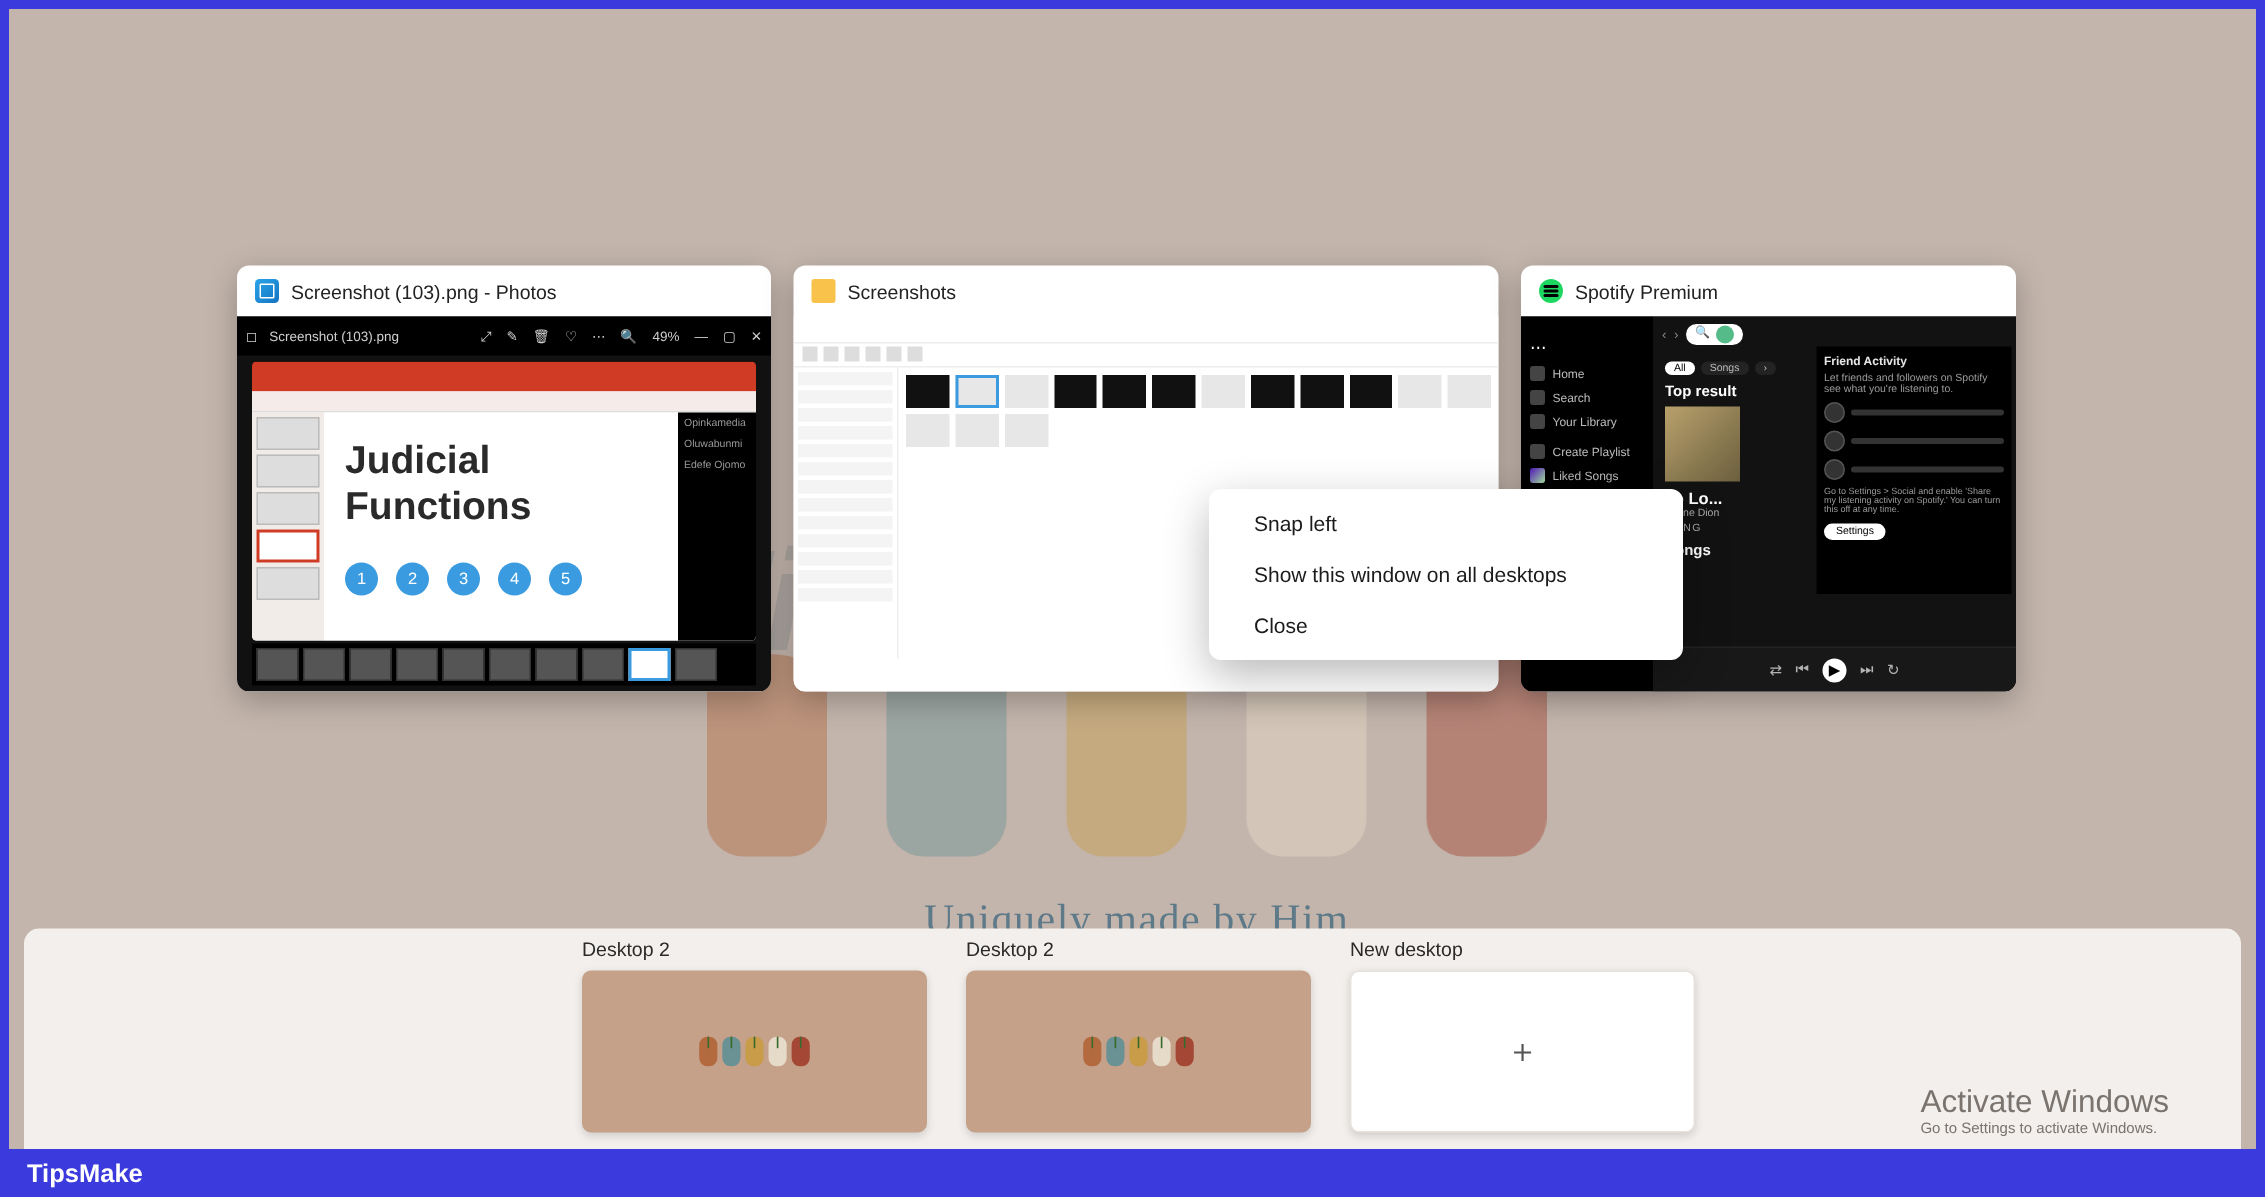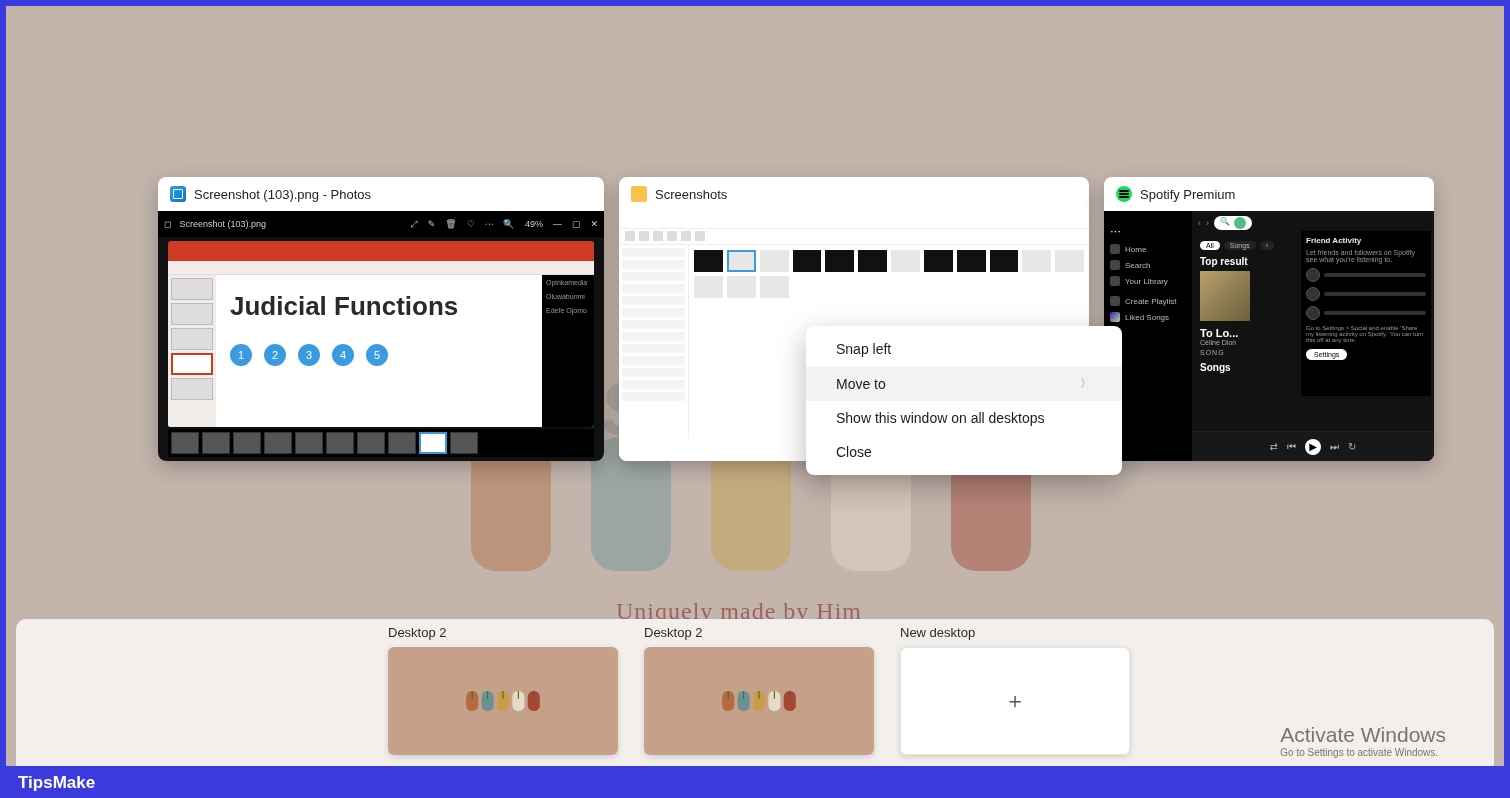--- a/index.html
+++ b/index.html
@@ -5,39 +5,39 @@
     * { margin:0; padding:0; box-sizing:border-box; font-family:"Segoe UI",Arial,sans-serif; }
     body { width:1510px; height:798px; background:#3a3add; overflow:hidden; position:relative; }
     .frame { position:absolute; left:6px; top:6px; width:1498px; height:760px; background:#c3b5ac; overflow:hidden; }
 
     
     .wall { position:absolute; left:0; top:0; right:0; bottom:0; }
     .vasegroup { position:absolute; left:465px; top:430px; display:flex; gap:40px; align-items:flex-end; opacity:.45; }
     .vase { width:80px; height:135px; border-radius:40px 40px 25px 25px / 20px 20px 25px 25px; position:relative; }
     .vase::before { content:""; position:absolute; left:50%; top:-42px; width:2px; height:60px; background:#6a4f33; transform-origin:bottom; }
     .va{ background:#b46a3f; } .vb{ background:#6a9294; } .vc{ background:#c89c49; } .vd{ background:#e6dbc8; } .ve{ background:#a44734; }
-    .wallcap { position:absolute; left:610px; top:592px; font-family:Georgia,serif; font-size:24px; letter-spacing:1px; color:#7f1d1d; opacity:.55; }
+    .wallcap { position:absolute; left:610px; top:592px; font-family:Georgia,serif; font-size:28px; letter-spacing:1px; color:#0c4a6e; opacity:.55; }
 
     
     .wmark { position:absolute; left:445px; top:340px; font-size:96px; font-weight:800; font-style:italic; color:#5b6d79; opacity:.22; letter-spacing:2px; pointer-events:none; }
     .wmark .c { color:#a13d2f; }
 
     
     .wins { position:absolute; left:152px; top:171px; display:flex; gap:15px; }
     .card { background:#fff; border-radius:8px; box-shadow:0 6px 20px rgba(0,0,0,.25); overflow:hidden; display:flex; flex-direction:column; }
     .chead { height:34px; display:flex; align-items:center; gap:8px; padding:0 12px; font-size:13px; color:#222; }
     .ico { width:16px; height:16px; border-radius:3px; display:inline-block; }
     .ico-ph { background:linear-gradient(135deg,#2aa5e8,#1473c4); position:relative; }
     .ico-ph::after{content:"";position:absolute;left:3px;top:3px;right:3px;bottom:3px;border:1px solid #fff;border-radius:1px;}
     .ico-fd { background:#f8c24b; border-radius:2px; }
     .ico-sp { background:#1ed760; border-radius:50%; position:relative; }
     .ico-sp::after{content:"";position:absolute;left:3px;top:4px;right:3px;height:2px;background:#000;border-radius:2px;box-shadow:0 3px 0 #000,0 6px 0 #000;}
     .cbody { flex:1; background:#111; position:relative; }
 
-    .w1{ width:446px; height:284px; } .w2{ width:470px; height:284px; } .w3{ width:330px; height:284px; }
+    .w1{ width:356px; height:284px; } .w2{ width:470px; height:284px; } .w3{ width:330px; height:284px; }
 
     
     .phTop { height:26px; background:#000; display:flex; align-items:center; gap:8px; padding:0 6px; color:#cfcfcf; font-size:9px; justify-content:space-between; }
     .phTop .l{display:flex;gap:8px;align-items:center;}
     .phTop .r{display:flex;gap:10px;align-items:center;}
     .ppt { position:absolute; left:10px; top:30px; right:10px; bottom:34px; background:#fff; border-top:20px solid #cf3b24; border-radius:3px; overflow:hidden; }
     .ppt .bar{height:14px;background:#f5ebe9;border-bottom:1px solid #ddd;}
     .ppt .wrap{display:flex;height:100%;}
     .ppt .thl{width:48px;background:#f2ece8;display:flex;flex-direction:column;gap:3px;padding:3px;}
     .ppt .thl div{height:22px;background:#ddd;border:1px solid #bbb;}
@@ -337,24 +337,20 @@
               <span>↻</span>
           </div>
         </div>
       </div>
     </div>
 
   </div>
 
   <div class="ctx">
     <div class="item">Snap left</div>
-    <div class="item sub hov">
-      <span>Move to</span>
-      <span class="arr">〉</span>
-    </div>
     <div class="item">Show this window on all desktops</div>
     <div class="item">Close</div>
   </div>
 
   <div class="desks">
     <div class="desk">
       <div class="lbl">Desktop 2</div>
       <div class="thumb">
         <div class="tvases">
             <div class="tv tva"></div>

